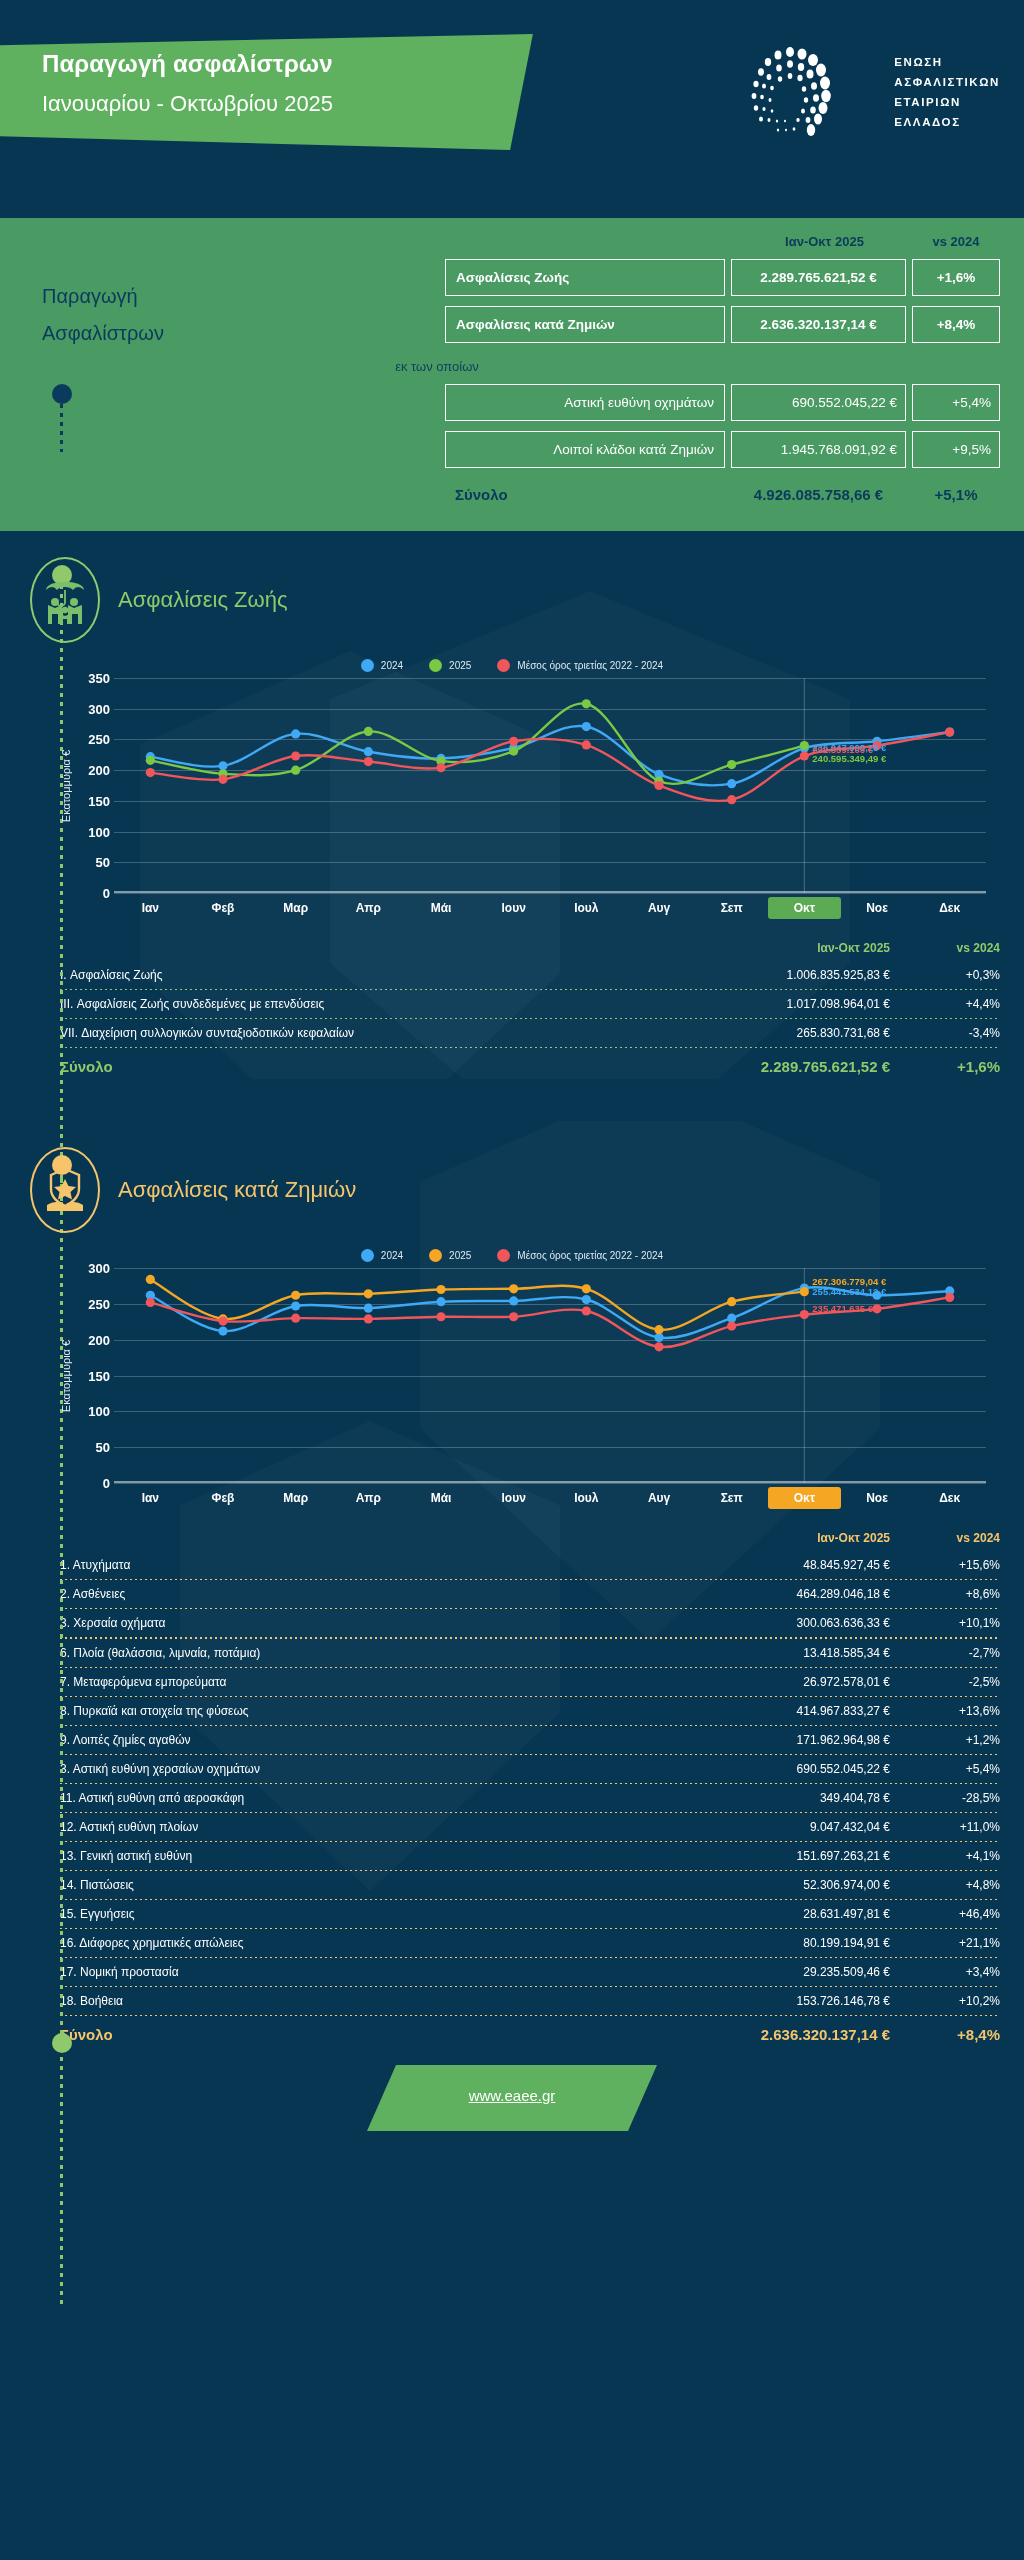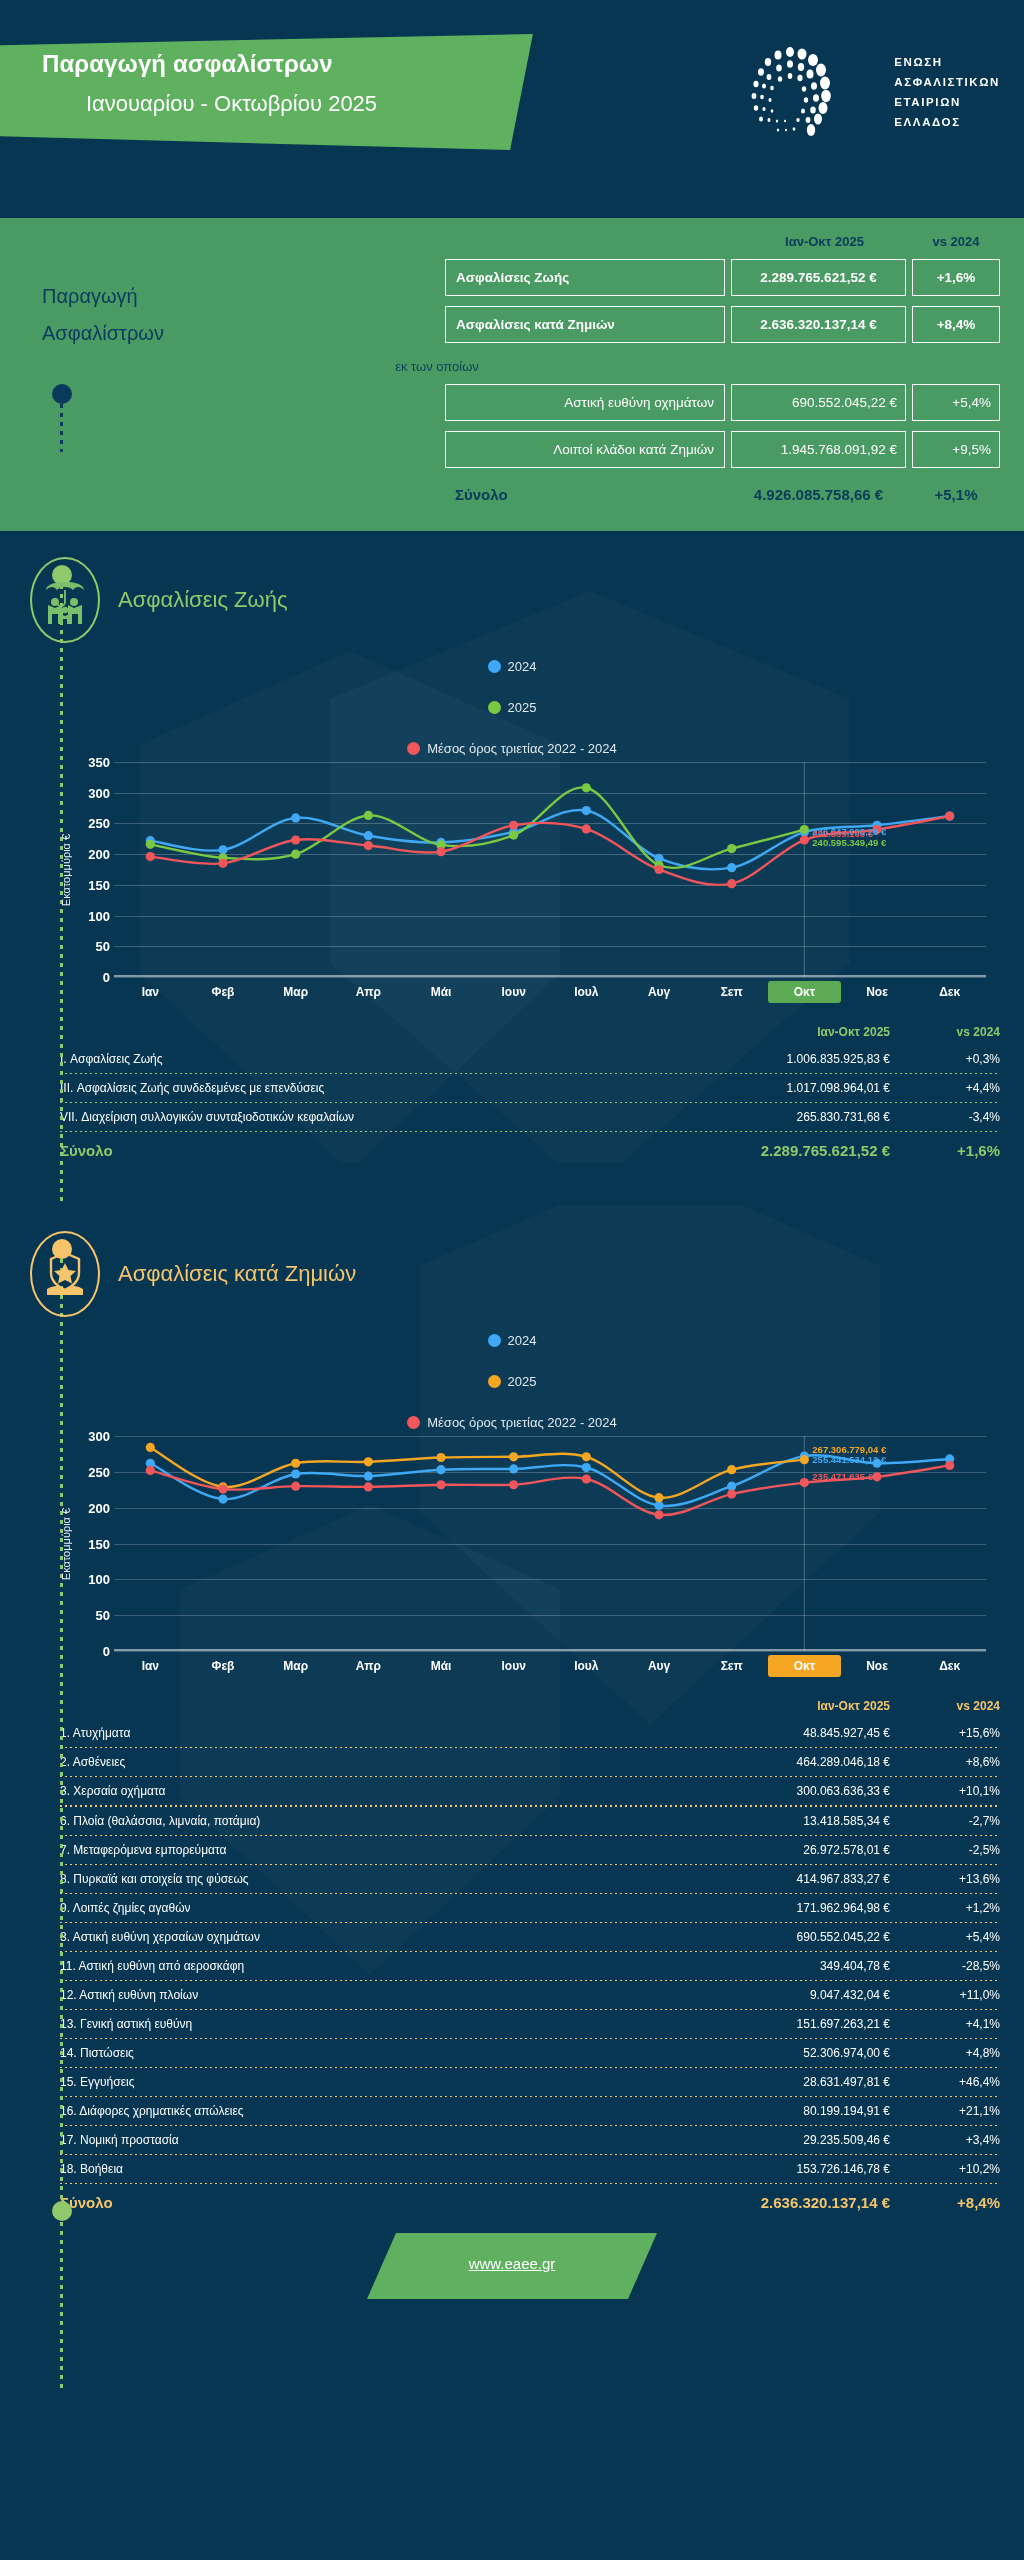--- a/index.html
+++ b/index.html
@@ -12,21 +12,21 @@
 
   
   .header { position:relative; height:218px; background:#073652; overflow:hidden; }
   .hdr-shape {
     position:absolute; left:-20px; top:34px; width:570px; height:116px;
     background:#5fb15f;
     clip-path: polygon(0% 10%, 97% 0%, 93% 100%, 2% 88%);
   }
   .hdr-title { position:absolute; left:42px; top:50px; width:470px; color:#ffffff; }
   .hdr-title .l1 { font-size:24px; font-weight:bold; letter-spacing:0.1px; }
-  .hdr-title .l2 { font-size:22px; font-weight:normal; margin-top:13px;margin-left:44px; }
+  .hdr-title .l2 { font-size:22px; font-weight:normal; margin-top:13px; }
 
   .logo-wrap { position:absolute; right:24px; top:40px; display:flex; align-items:center; gap:14px; }
   .logo-mark { width:104px; height:104px; position:relative; }
   .logo-text { color:#fff; font-size:11.5px; line-height:1.75; letter-spacing:1.6px; font-weight:bold;margin-left:38px; }
 
   
   .summary { position:relative; background:#4a9a63; padding:16px 0 24px 0; }
   .sum-head { display:flex; justify-content:flex-end; padding-right:24px; color:#0b3b5c; font-weight:bold; font-size:13px; }
   .sum-head .h1 { width:175px; text-align:center; }
   .sum-head .h2 { width:88px; text-align:center; }
@@ -56,21 +56,21 @@
   .section { position:relative; }
   .watermark { position:absolute; inset:0; overflow:hidden; pointer-events:none; }
   .wm-shield { position:absolute; width:420px; height:520px; background:rgba(255,255,255,0.028);
                clip-path: polygon(50% 0%, 100% 18%, 100% 62%, 50% 100%, 0% 62%, 0% 18%); }
 
   .sec-head { display:flex; align-items:center; gap:18px; padding:26px 0 10px 30px; position:relative; }
   .badge { width:70px; height:86px; border:2px solid; border-radius:50%; display:flex; align-items:center; justify-content:center; }
   .sec-title { font-size:22px; }
 
   .chart-box { position:relative; margin:6px 24px 0 24px; }
-  .legend { display:flex; justify-content:center; gap:26px; align-items:center; font-size:13px; color:#dfe9ef; margin-bottom:6px;flex-direction:column; }
+  .legend { display:flex; justify-content:center; gap:26px; align-items:center; font-size:10px; color:#dfe9ef; margin-bottom:6px; }
   .legend .li { display:flex; align-items:center; gap:7px; }
   .legend .dot { width:13px; height:13px; border-radius:50%; display:inline-block; }
 
   .plot { position:relative; height:215px; margin-left:52px; margin-right:14px; }
   .ylab { position:absolute; left:-46px; top:50%; transform:translateY(-50%) rotate(-90deg);
           transform-origin:center; color:#e7eef3; font-size:11px; white-space:nowrap; }
   .gridline { position:absolute; left:38px; right:0; height:1px; background:rgba(255,255,255,0.22); }
   .ytick { position:absolute; left:0; width:34px; text-align:right; color:#ffffff; font-size:13px; font-weight:bold; transform:translateY(-50%); }
   .axisline { position:absolute; left:38px; right:0; bottom:0; height:2px; background:rgba(255,255,255,0.5); }
   .xaxis { position:relative; margin-left:90px; margin-right:14px; display:flex; margin-top:4px; }

